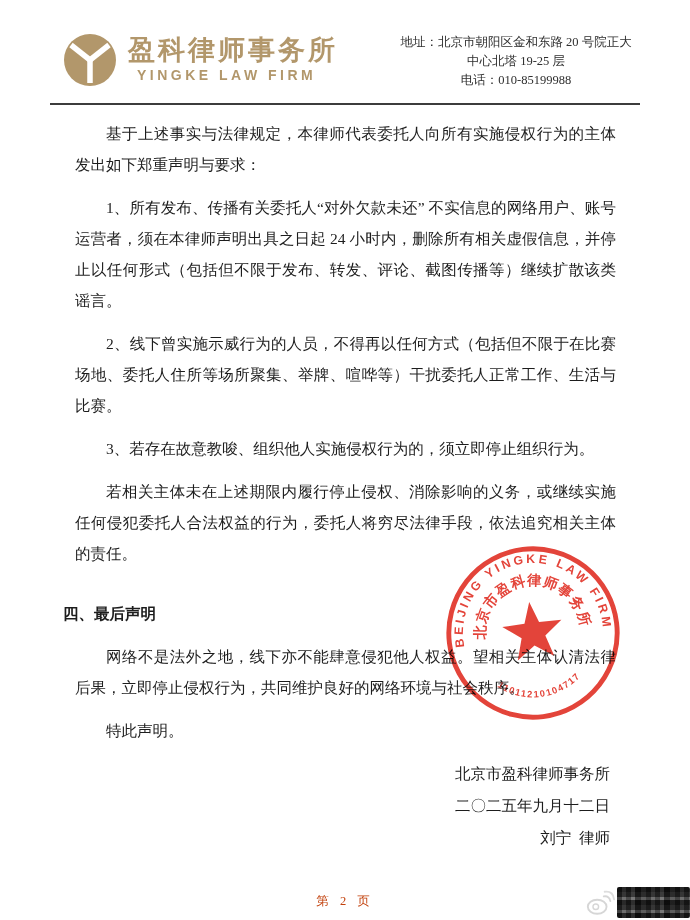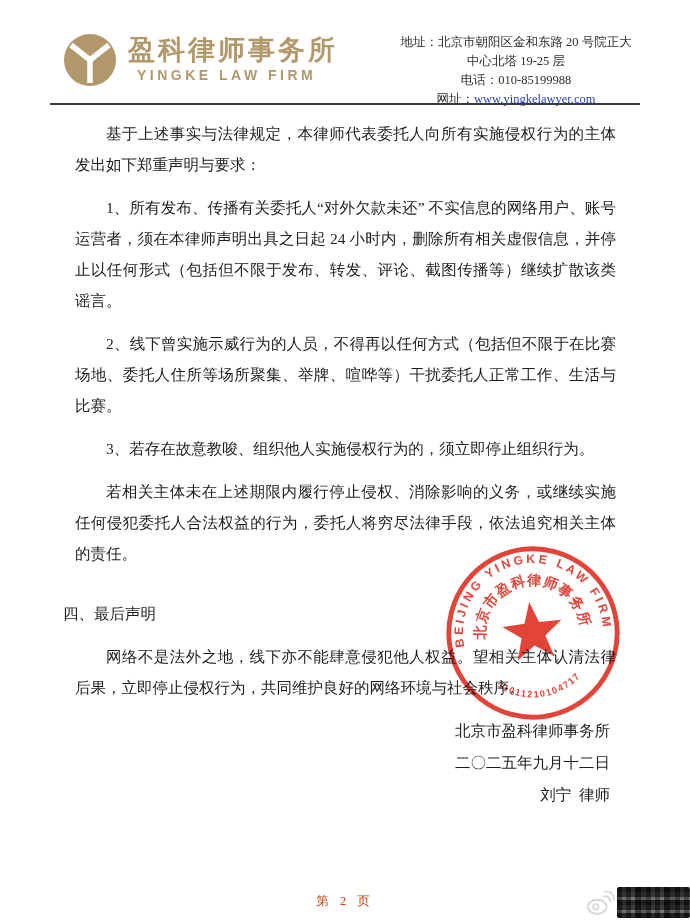--- a/index.html
+++ b/index.html
@@ -36,21 +36,21 @@
     position:absolute;top:103px;left:50px;right:50px;
     border:none;border-top:2px solid #3c3c3c;margin:0;
   }
   
   .doc-body{
     position:absolute;top:106px;left:63px;width:565px;
     font-size:15.5px;line-height:31px;text-align:justify;
   }
   .doc-body p{margin:12px;text-indent:2em;}
   .section-heading{
-    margin:29px 0 9px 0;font-size:15.5px;font-weight:normal;line-height:31px;
+    margin:29px 0 9px 0;font-size:15.5px;font-weight:bold;line-height:31px;
   }
   .closing-statement{margin:0;text-indent:2em;}
   
   .signature{
     margin-top:5px;text-align:right;padding-right:18px;line-height:32px;font-size:15.5px;
   }
   .signature div{white-space:pre;}
   
   .stamp{
     position:absolute;left:440px;top:540px;width:186px;height:186px;
@@ -101,36 +101,36 @@
       </svg>
       <div class="brand-text">
         <div class="brand-cn">盈科律师事务所</div>
         <div class="brand-en">YINGKE LAW FIRM</div>
       </div>
     </div>
     <div class="contact">
       <div>地址：北京市朝阳区金和东路 20 号院正大</div>
       <div>中心北塔 19-25 层</div>
       <div>电话：010-85199988</div>
-      <div><span>网址：</span><a href="#">www.yingkelawyer.com</a></div>
     </div>
   </header>
 
   <hr class="head-rule">
 
   <main class="doc-body">
     <p>基于上述事实与法律规定，本律师代表委托人向所有实施侵权行为的主体发出如下郑重声明与要求：</p>
     <p>1、所有发布、传播有关委托人“对外欠款未还” 不实信息的网络用户、账号运营者，须在本律师声明出具之日起 24 小时内，删除所有相关虚假信息，并停止以任何形式（包括但不限于发布、转发、评论、截图传播等）继续扩散该类谣言。</p>
     <p>2、线下曾实施示威行为的人员，不得再以任何方式（包括但不限于在比赛场地、委托人住所等场所聚集、举牌、喧哗等）干扰委托人正常工作、生活与比赛。</p>
     <p>3、若存在故意教唆、组织他人实施侵权行为的，须立即停止组织行为。</p>
     <p>若相关主体未在上述期限内履行停止侵权、消除影响的义务，或继续实施任何侵犯委托人合法权益的行为，委托人将穷尽法律手段，依法追究相关主体的责任。</p>
 
     <h2 class="section-heading">四、最后声明</h2>
 
     <p>网络不是法外之地，线下亦不能肆意侵犯他人权益。望相关主体认清法律后果，立即停止侵权行为，共同维护良好的网络环境与社会秩序。</p>
+    <p class="closing-statement">特此声明。</p>
 
     <div class="signature">
       <div>北京市盈科律师事务所</div>
       <div>二〇二五年九月十二日</div>
       <div>刘宁  律师</div>
     </div>
   </main>
 
   <svg class="stamp" viewBox="0 0 190 190">
     <defs>

